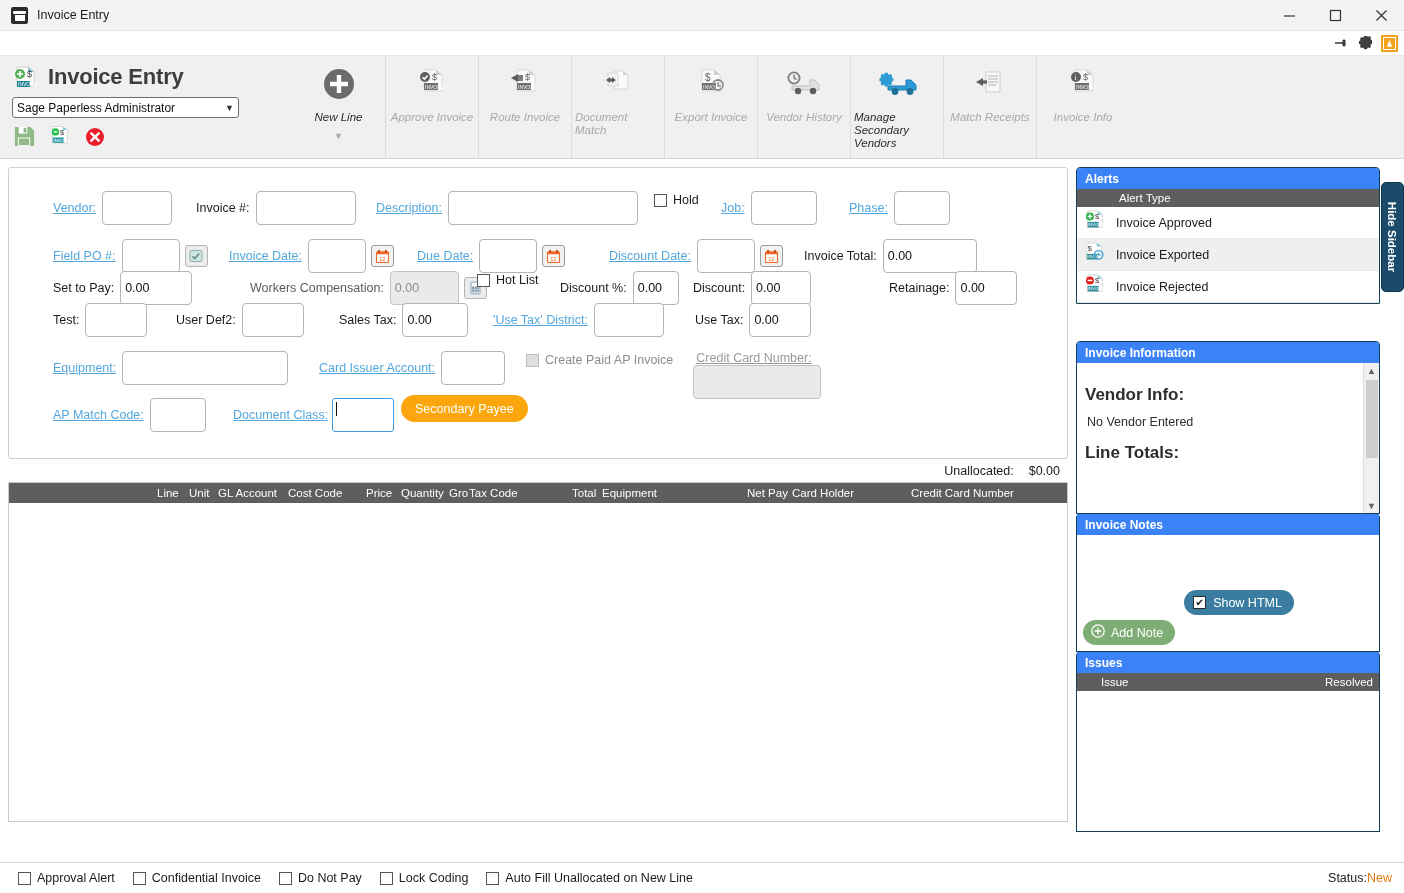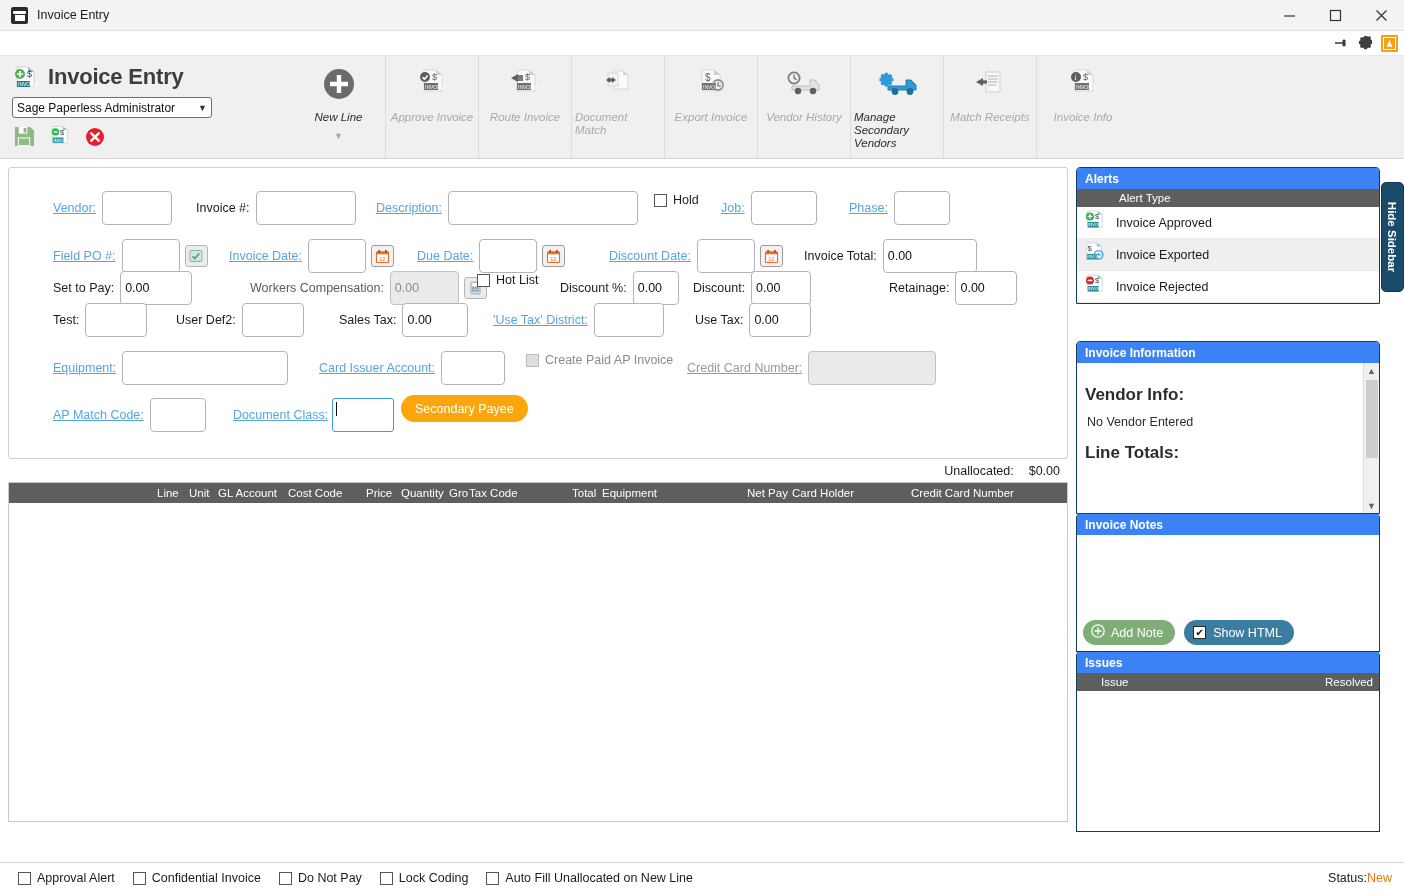--- a/index.html
+++ b/index.html
@@ -50,21 +50,21 @@
 
   
   .ribbon{
     height:103px;background:#f0f0f0;border-bottom:1px solid #d6d6d6;
     display:flex;align-items:stretch;position:relative;
   }
   .ribbon-left{width:292px;padding:8px 0 0 12px;position:relative;flex:none;}
   .app-title-row{display:flex;align-items:center;gap:10px;}
   .app-title{font-size:22px;font-weight:bold;color:#3d3d3d;letter-spacing:-.2px;}
   .vendor-select{
-    margin-top:7px;width:200px;height:21px;background:#fff;border:1px solid #6f6f6f;
+    margin-top:7px;width:227px;height:21px;background:#fff;border:1px solid #6f6f6f;
     border-radius:3px;display:flex;align-items:center;padding:0 4px;font-size:12px;color:#111;
   }
   .vendor-select .caret{margin-left:auto;font-size:9px;color:#333;}
   .icon-row{margin-top:8px;display:flex;align-items:center;gap:14px;padding-left:2px;}
 
   .ribbon-items{display:flex;align-items:stretch;flex:1;}
   .ribbon-item{
     width:93px;padding-top:9px;display:flex;flex-direction:column;align-items:center;
     border-left:1px solid #dcdcdc;position:relative;
   }
@@ -155,21 +155,21 @@
   .sbar{
     position:absolute;right:0;top:0;width:16px;height:150px;background:#f0f0f0;
     border-left:1px solid #dcdcdc;display:flex;flex-direction:column;align-items:center;
   }
   .sbar-arrow{height:15px;display:flex;align-items:center;justify-content:center;color:#606060;font-size:9px;}
   .sbar-thumb{width:12px;background:#cdcdcd;border-radius:1px;}
   .notes-body{height:116px;background:#fff;position:relative;}
   .notes-btns{position:absolute;bottom:6px;left:6px;display:flex;gap:9px;}
   .pill-green{
     height:25px;padding:0 12px 0 8px;background:#7fad76;color:#fff;border-radius:13px;
-    display:flex;align-items:center;gap:6px;font-size:12.5px;
+    display:flex;align-items:center;gap:6px;font-size:12.5px;margin-top:30px;
   }
   .pill-teal{
     height:25px;padding:0 12px 0 9px;background:#3a7da0;color:#fff;border-radius:13px;
     display:flex;align-items:center;gap:7px;font-size:12.5px;
   }
   .cbx-w{width:13px;height:13px;background:#fff;border:1px solid #2a2a2a;display:flex;
     align-items:center;justify-content:center;color:#111;font-size:10px;line-height:1;flex:none;}
   .issues-body{height:140px;background:#fff;}
   .hide-tab{
     position:absolute;right:0;top:23px;width:23px;height:110px;background:#1b4b6b;
@@ -561,21 +561,21 @@
         <span class="inp" style="width:166px;margin-left:6px;"></span>
       </div>
       <div class="frow" style="left:310px; top:183px;">
         <span class="lnk">Card Issuer Account:</span>
         <span class="inp" style="width:64px;margin-left:6px;"></span>
       </div>
       <div class="frow cb-wrap dis" style="left:517px; top:185px;">
         <span class="cbx dis"></span>
         <span class="lbl">Create Paid AP Invoice</span>
       </div>
-      <div class="frow" style="left:678px; top:183px;">
+      <div class="frow" style="left:678px; top:183px;flex-direction:column;">
         <span class="lnk dis">Credit Card Number:</span>
         <span class="inp dis" style="width:128px;margin-left:6px;"></span>
       </div>
 
       <div class="frow" style="left:44px; top:230px;">
         <span class="lnk">AP Match Code:</span>
         <span class="inp" style="width:56px;margin-left:6px;"></span>
       </div>
       <div class="frow" style="left:224px; top:230px;">
         <span class="lnk">Document Class:</span>

